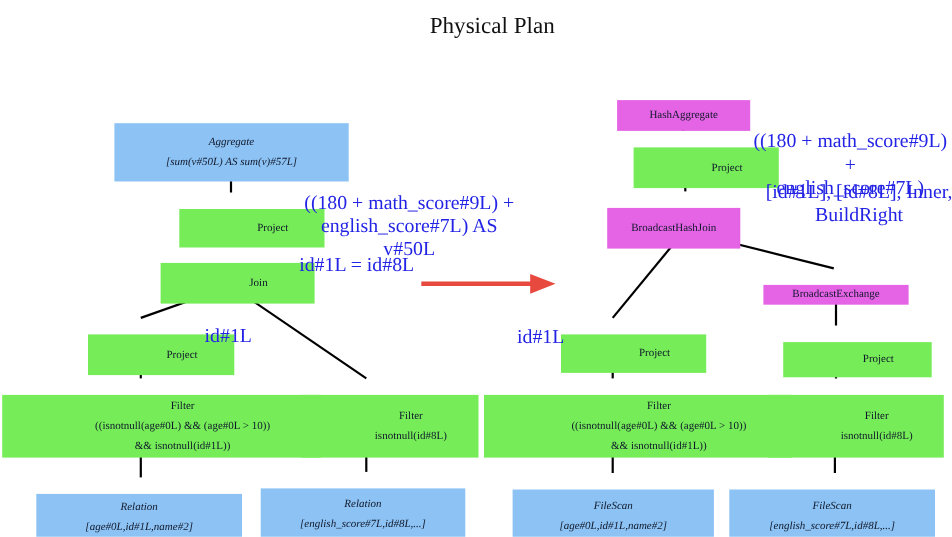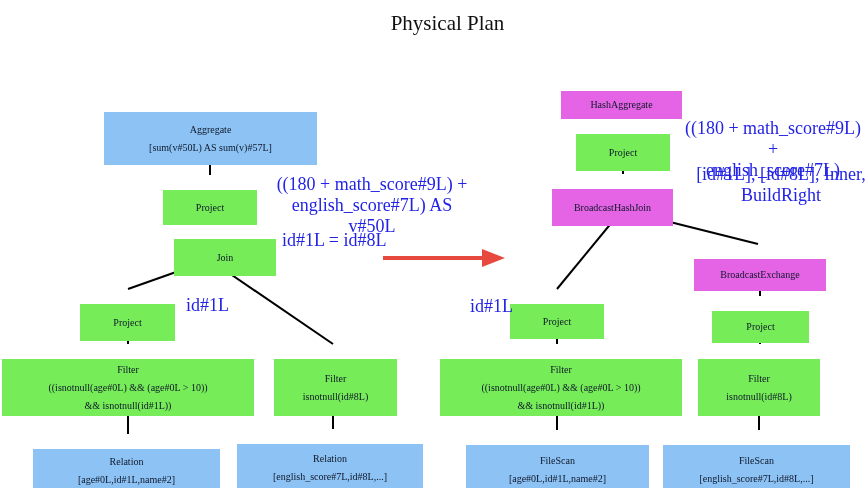--- a/index.html
+++ b/index.html
@@ -32,48 +32,48 @@
   .edges .arrow polygon { fill: var(--arrow_red); stroke: none; }
   .node {
     position: absolute; z-index: 1;
     display: flex; flex-direction: column;
     align-items: center; justify-content: center;
     text-align: center;
     font-size: 10px; line-height: 18px;
     color: #0f172a;
     margin-top: 16px;
   }
-  .blue    { background: var(--node_blue); }
-  .green   { background: var(--node_green); }
+  .blue    { background: var(--node_blue); font-style: italic; }
+  .green   { background: var(--node_green); padding-left: 38px; }
   .magenta { background: var(--node_magenta); }
   .ann {
     position: absolute; z-index: 1;
     color: var(--annotation_blue);
     font-size: 18px; line-height: 21px;
   }
   .pre { white-space: pre-line; text-align: center; }
 
   
   .pos-agg   { left: 104px; top:  96px; width: 213px; height: 53px; }
   .pos-proj1 { left: 163px; top: 174px; width:  94px; height: 35px; }
-  .pos-join  { left: 174px; top: 223px; width:  102px; height: 37px; }
+  .pos-join  { left: 146px; top: 223px; width:  102px; height: 37px; }
   .pos-proj2 { left:  80px; top: 288px; width:  95px; height: 37px; }
   .pos-lfL   { left:   2px; top: 343px; width: 252px; height: 57px; }
   .pos-lfR   { left: 274px; top: 343px; width: 123px; height: 57px; }
   .pos-relL  { left:  33px; top: 433px; width: 187px; height: 44px; }
   .pos-relR  { left: 237px; top: 428px; width: 186px; height: 48px; }
   .pos-a1    { left: 272px; top: 174px; width: 200px; }
-  .pos-a2    { left: 282px; top: 230px; }
+  .pos-a2    { left: 272px; top: 230px; }
   .pos-a3    { left: 186px; top: 295px; }
 
   
   .pos-hagg  { left: 561px; top:  75px; width: 121px; height: 28px; }
   .pos-projT { left: 576px; top: 118px; width:  94px; height: 37px; }
   .pos-bhj   { left: 552px; top: 173px; width: 121px; height: 37px; }
-  .pos-bex   { left: 694px; top: 243px; width: 132px; height: 32px; }
+  .pos-bex   { left: 694px; top: 243px; width: 132px; height: 18px; }
   .pos-projL { left: 510px; top: 288px; width:  94px; height: 35px; }
   .pos-projR { left: 712px; top: 295px; width:  97px; height: 32px; }
   .pos-rfL   { left: 440px; top: 343px; width: 242px; height: 57px; }
   .pos-rfR   { left: 698px; top: 343px; width: 122px; height: 57px; }
   .pos-fsL   { left: 466px; top: 429px; width: 183px; height: 49px; }
   .pos-fsR   { left: 663px; top: 429px; width: 187px; height: 49px; }
   .pos-a4    { left: 683px; top: 118px; width: 180px; }
   .pos-a5    { left: 696px; top: 164px; width: 170px; }
   .pos-a6    { left: 470px; top: 296px; }
 </style>

